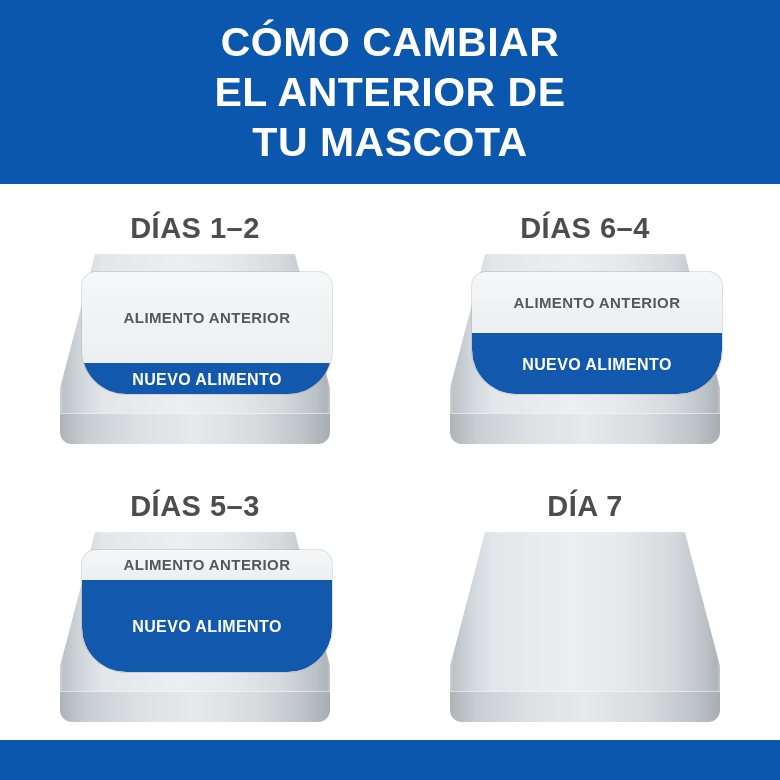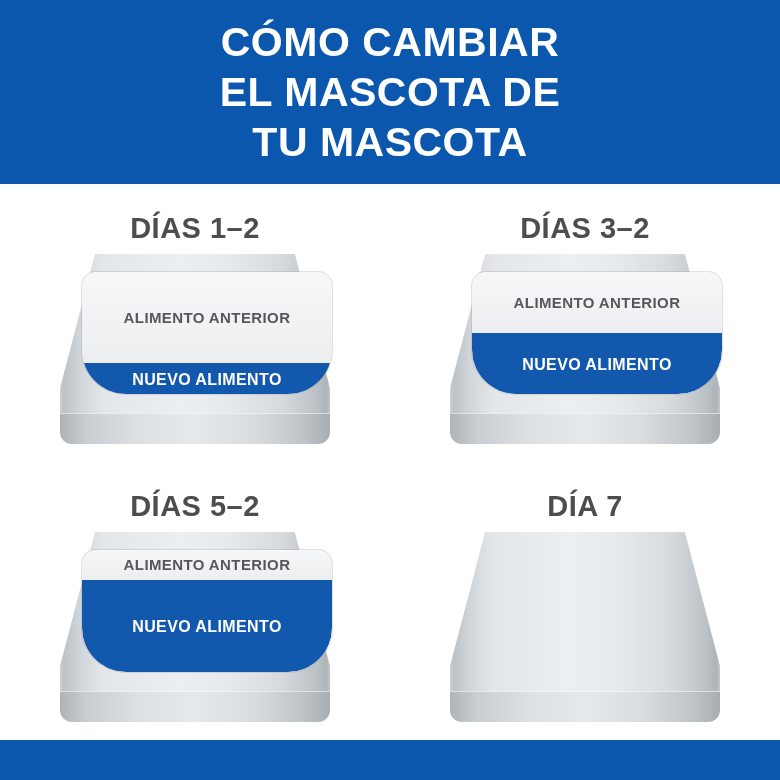--- a/index.html
+++ b/index.html
@@ -184,21 +184,21 @@
     background: #0b57ae;
   }
 </style>
 </head>
 <body>
 
 <div class="page">
 
   <div class="header">
     <div class="header-line">CÓMO CAMBIAR</div>
-    <div class="header-line">EL MASCOTA DE</div>
+    <div class="header-line">EL ANTERIOR DE</div>
     <div class="header-line">TU MASCOTA</div>
   </div>
 
   <div class="content">
     <div class="grid">
 
       <div class="cell">
         <div class="cell-title">DÍAS 1–2</div>
         <div class="bowl-wrap">
           <div class="bowl-shadow"></div>
@@ -207,36 +207,36 @@
           <div class="food-window">
             <div class="food-old" id="old1" style="height: 91px;"></div>
             <div class="food-new" id="new1" style="height: 31px; border-radius: 0px 0px 44px 44px;"></div>
             <div class="label-old" id="oldlbl1" style="top: 37px;">ALIMENTO ANTERIOR</div>
             <div class="label-new" id="newlbl1" style="top: 96px;">NUEVO ALIMENTO</div>
           </div>
         </div>
       </div>
 
       <div class="cell">
-        <div class="cell-title">DÍAS 3–2</div>
+        <div class="cell-title">DÍAS 6–4</div>
         <div class="bowl-wrap">
           <div class="bowl-shadow"></div>
           <div class="bowl-body"></div>
           <div class="bowl-base"></div>
           <div class="food-window">
             <div class="food-old" id="old2" style="height: 61px;"></div>
             <div class="food-new" id="new2" style="height: 61px; border-radius: 0px 0px 44px 44px;"></div>
             <div class="label-old" id="oldlbl2" style="top: 22px;">ALIMENTO ANTERIOR</div>
             <div class="label-new" id="newlbl2" style="top: 81px;">NUEVO ALIMENTO</div>
           </div>
         </div>
       </div>
 
       <div class="cell">
-        <div class="cell-title">DÍAS 5–2</div>
+        <div class="cell-title">DÍAS 5–3</div>
         <div class="bowl-wrap">
           <div class="bowl-shadow"></div>
           <div class="bowl-body"></div>
           <div class="bowl-base"></div>
           <div class="food-window">
             <div class="food-old" id="old3" style="height: 30px;"></div>
             <div class="food-new" id="new3" style="height: 92px; border-radius: 0px 0px 44px 44px;"></div>
             <div class="label-old" id="oldlbl3" style="top: 6px;">ALIMENTO ANTERIOR</div>
             <div class="label-new" id="newlbl3" style="top: 65px;">NUEVO ALIMENTO</div>
           </div>

